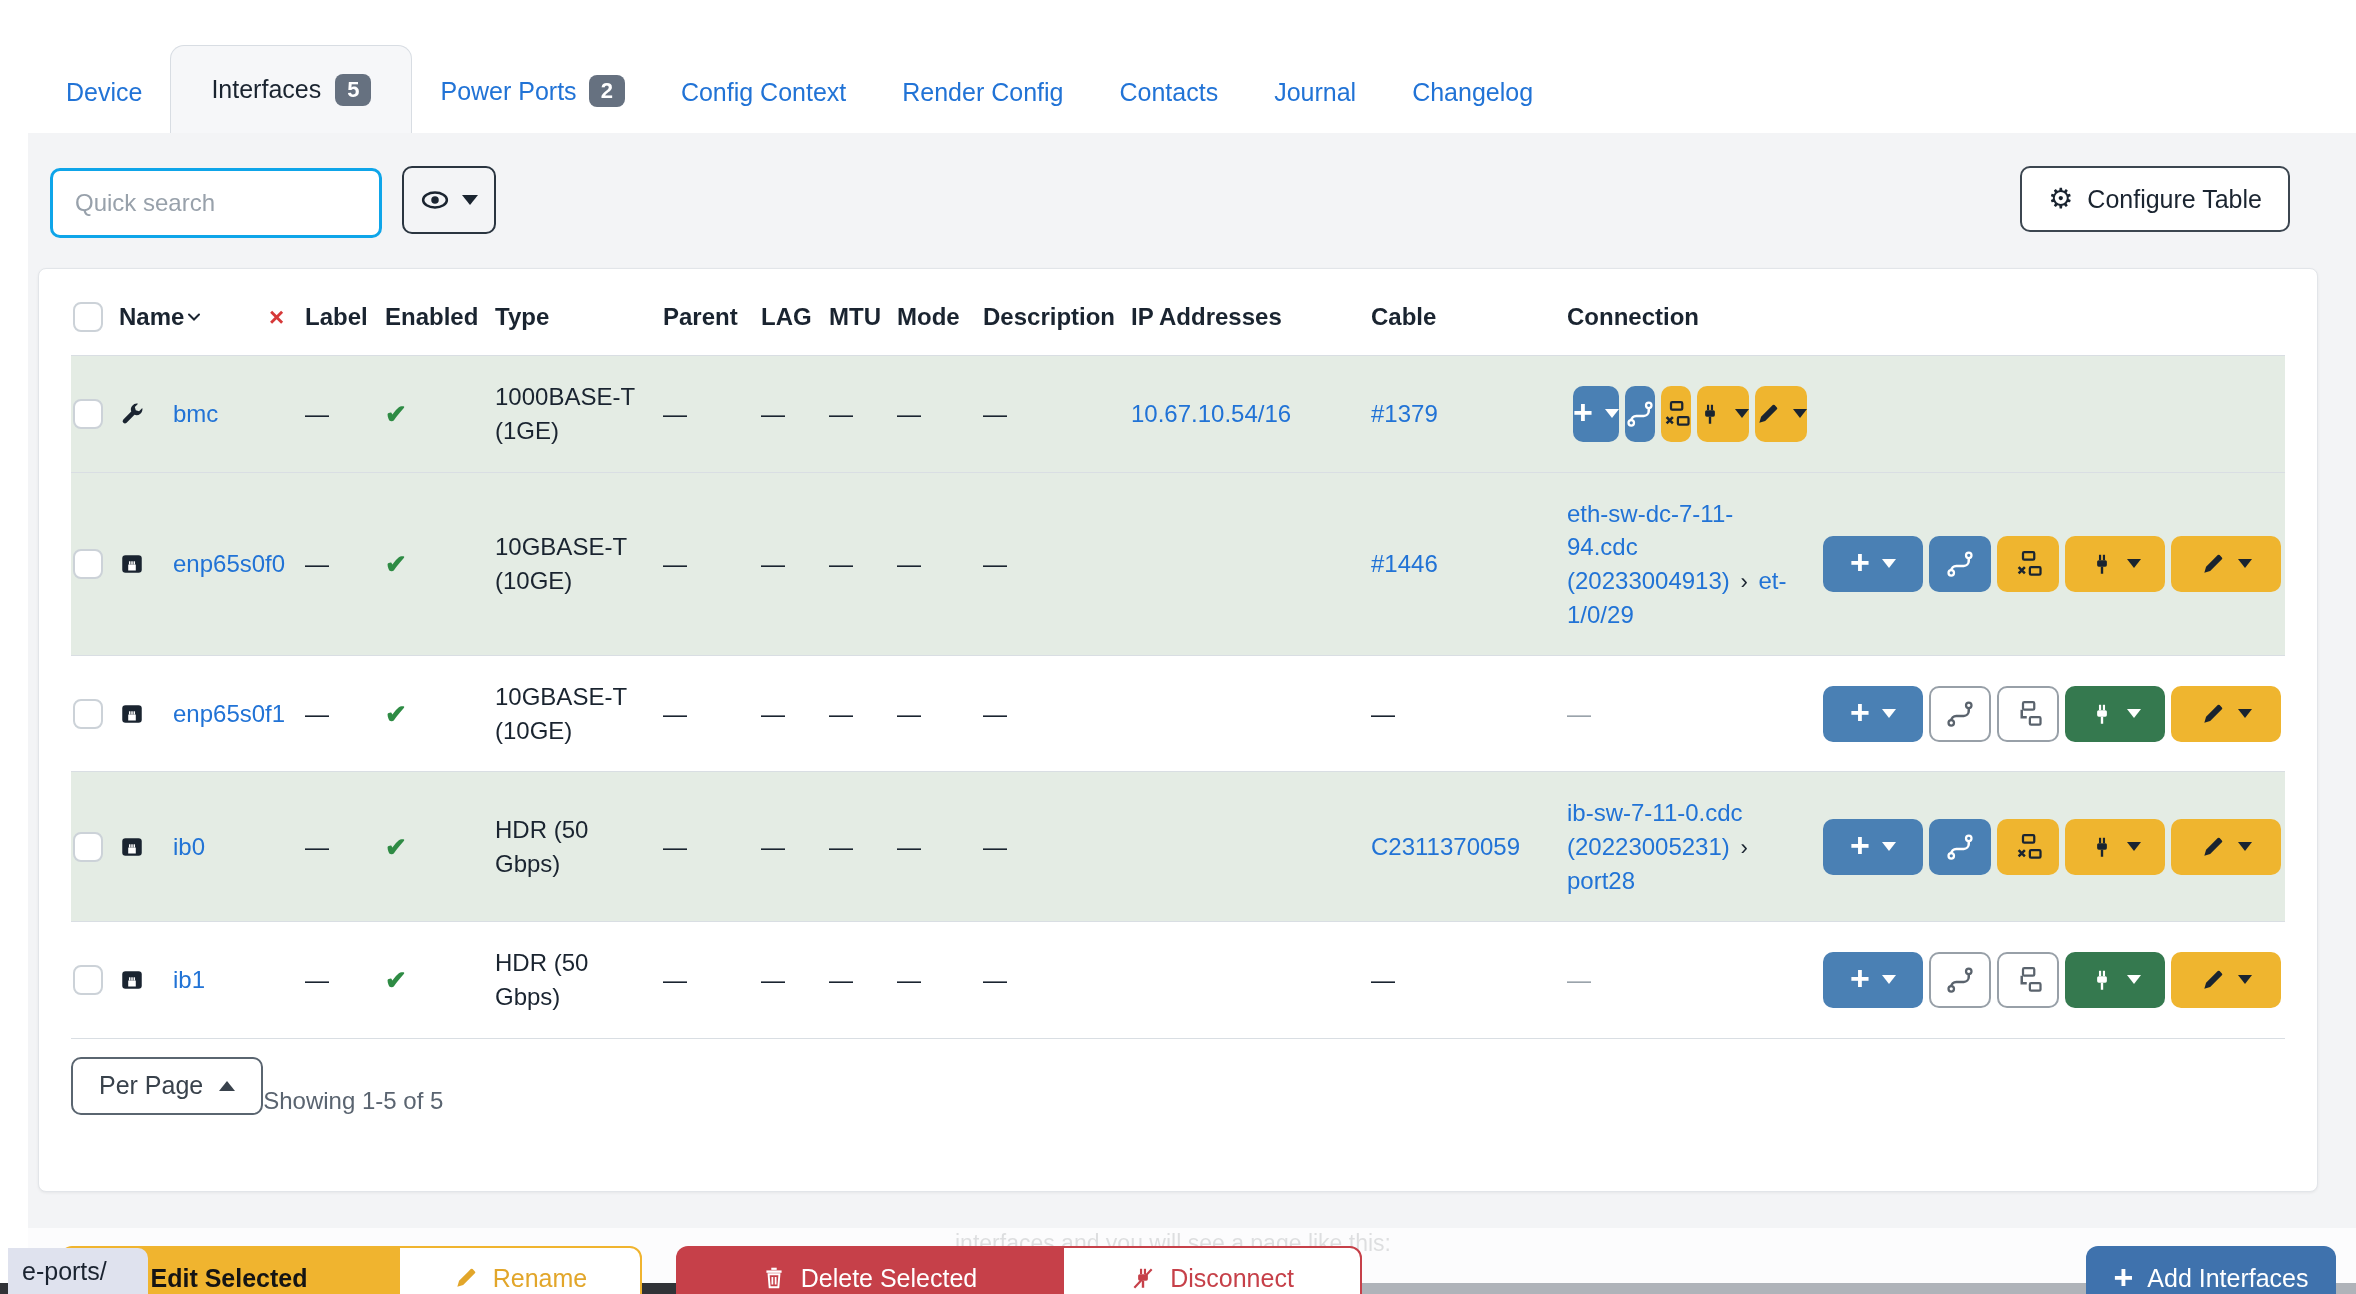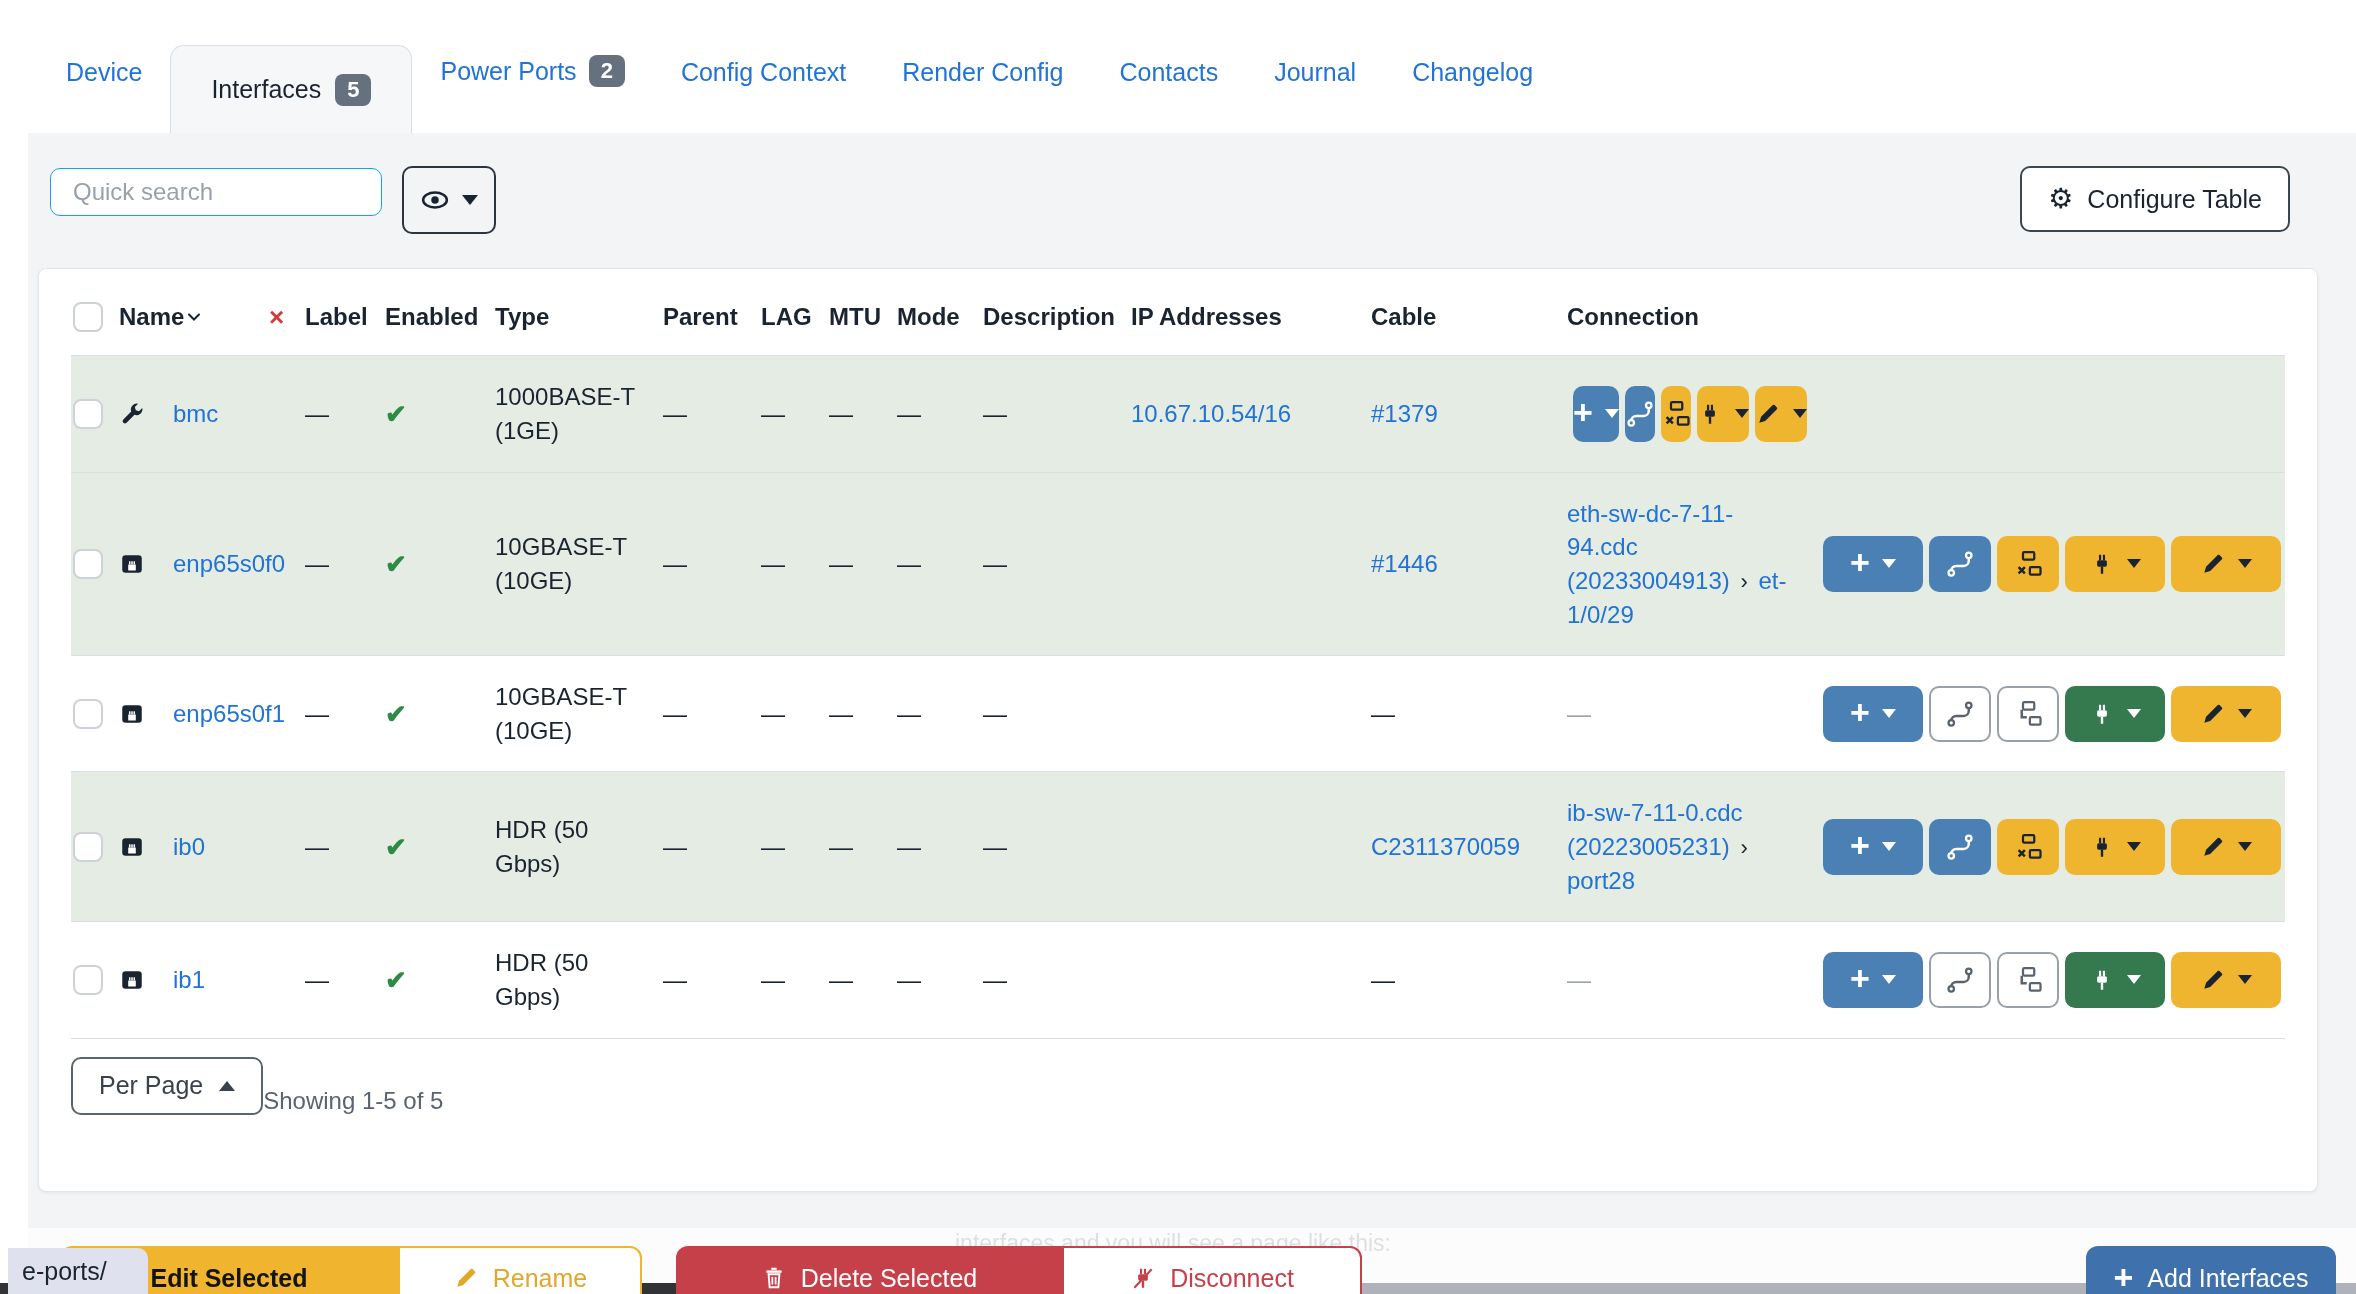--- a/index.html
+++ b/index.html
@@ -5,29 +5,29 @@
   * { box-sizing: border-box; }
   html,body { margin:0; padding:0; }
   body {
     width:2356px; height:1294px; position:relative; overflow:hidden;
     font-family:"Liberation Sans", sans-serif; background:#f3f4f6; color:#1a2430;
   }
   
   .topband { position:absolute; top:0; left:0; right:0; height:133px; background:#ffffff; z-index:2; }
   .gutter { position:absolute; top:0; left:0; width:28px; height:100%; background:#ffffff; z-index:3; }
   .tabs { position:absolute; top:0; left:28px; right:0; height:133px; display:flex; align-items:flex-end; padding-left:10px; z-index:4; }
-  .tab { font-size:25px; color:#2173d6; padding:0 28px; margin-bottom:46px; display:flex; align-items:center; gap:12px; cursor:pointer; white-space:nowrap;text-align:center; }
+  .tab { font-size:25px; color:#2173d6; padding:0 28px; margin-bottom:26px; display:flex; align-items:center; gap:12px; cursor:pointer; white-space:nowrap;text-align:center; }
   .tab-active {
     margin-bottom:0; height:88px; padding:0 40px; display:flex; align-items:center; gap:14px;
     background:#f6f7f9; border:1px solid #d8dde3; border-bottom:none; border-radius:14px 14px 0 0;
     color:#1a2430; font-size:25px;
   }
   .badge { background:#667180; color:#fff; font-size:22px; font-weight:bold; padding:3px 12px; border-radius:8px; }
   
-  .search { position:absolute; left:50px; top:168px; width:332px; height:48px; border:1px solid #0ea5e9; border-radius:10px;
+  .search { position:absolute; left:50px; top:168px; width:332px; height:70px; border:3px solid #0ea5e9; border-radius:10px;
     background:#fff; font-size:24px; padding:0 22px; color:#1a2430; outline:none; z-index:4; font-family:"Liberation Sans",sans-serif;}
   .search::placeholder { color:#98a1ab; }
   .eyebtn { position:absolute; left:402px; top:166px; width:94px; height:68px; border:2px solid #2a3540; border-radius:10px;
     display:flex; align-items:center; justify-content:center; gap:12px; z-index:4; cursor:pointer; color:#1a2430; }
   .cfgbtn { position:absolute; right:66px; top:166px; height:66px; padding:0 26px; background:#fff; border:2px solid #3c4650;
     border-radius:10px; display:flex; align-items:center; gap:14px; font-size:25px; color:#1a2430; z-index:4; cursor:pointer; }
   .gear { font-size:28px; line-height:1; }
   .caret-down { width:0; height:0; border-left:8px solid transparent; border-right:8px solid transparent; border-top:10px solid currentColor; }
   .caret-up { width:0; height:0; border-left:8px solid transparent; border-right:8px solid transparent; border-bottom:10px solid currentColor; }
   

